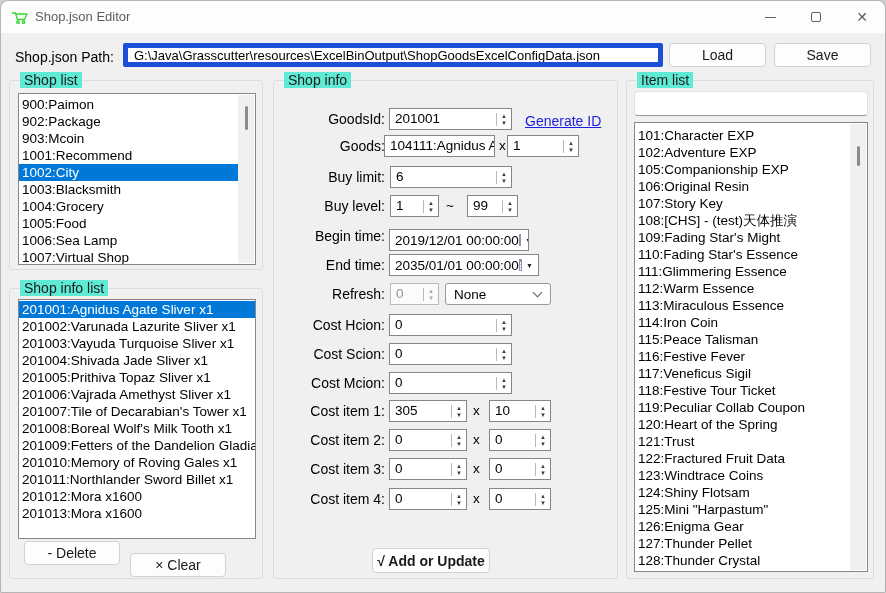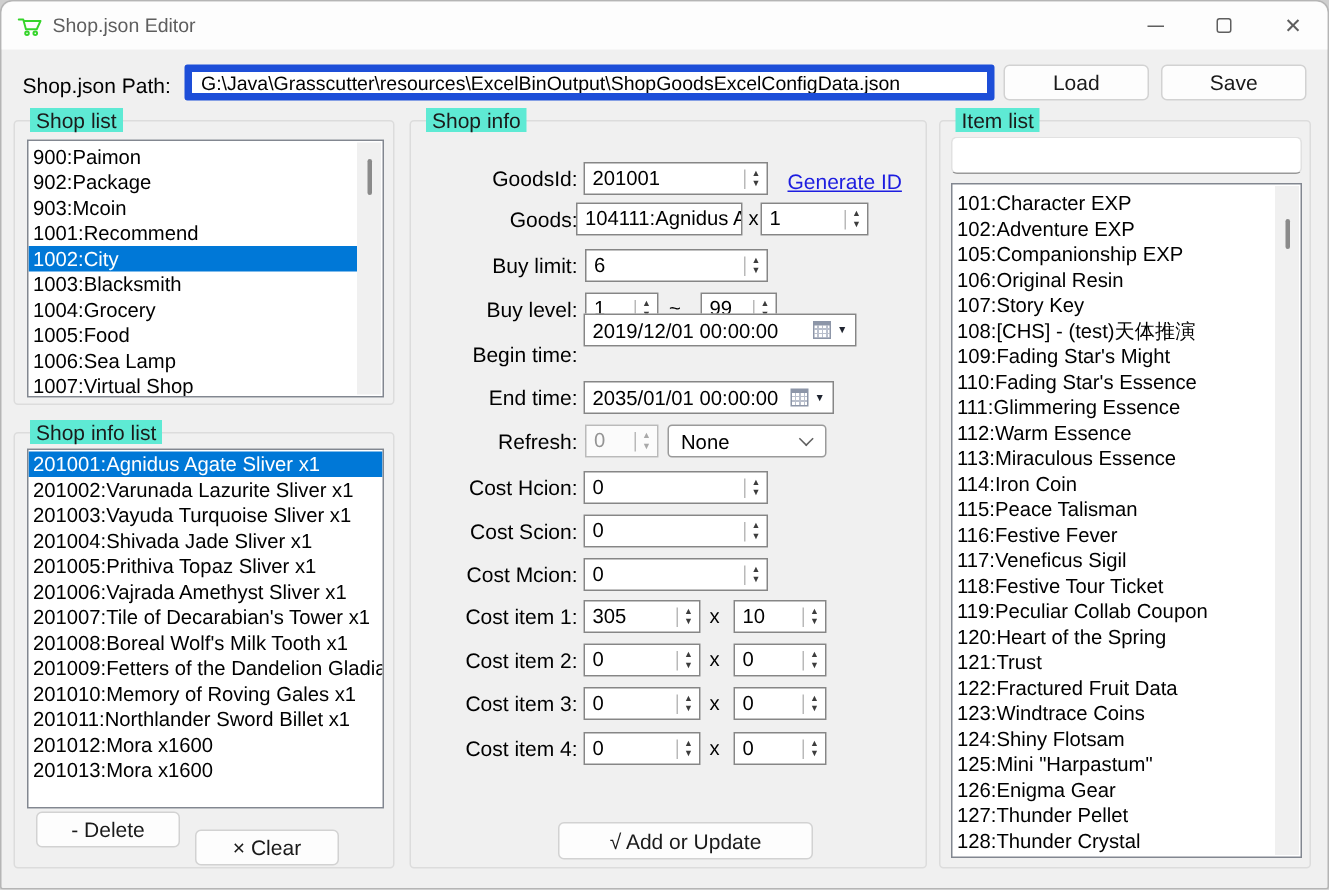--- a/index.html
+++ b/index.html
@@ -62,21 +62,21 @@
   .dtp .val { flex:1; font-size:13.5px; padding-left:5px; white-space:nowrap; }
   .cal-icon { width:12px; height:12px; border:1px solid #8d96a8; border-top:3px solid #8d96a8; margin-right:4px;
     background: repeating-linear-gradient(to right, transparent 0 2px, #b9bfcc 2px 3px),
                 repeating-linear-gradient(to bottom, transparent 0 2px, #b9bfcc 2px 3px); }
   .dd-arrow { font-size:7px; color:#1f2430; margin-right:5px; }
   .combo { border-radius:3px; border-color:#9a9a9a; align-items:center; }
   .combo .val { flex:1; font-size:13.5px; padding-left:8px; }
   .chevron { width:7px; height:7px; border-right:1.4px solid #5f5f5f; border-bottom:1.4px solid #5f5f5f; transform:rotate(45deg); margin:-3px 9px 0 0; }
   .xglyph, .tilde { position:absolute; font-size:13.5px; line-height:22px; color:#000; }
   #generate-id { position:absolute; left:251px; top:29px; font-size:14px; line-height:22px; color:#1d1de0; text-decoration:underline; cursor:pointer; }
-  #add-update-btn { left:98px; top:467px; width:170px; height:25px; }
+  #add-update-btn { left:98px; top:467px; width:118px; height:25px;font-weight:bold; }
   
   #item-search { position:absolute; left:7px; top:10px; width:234px; height:25px; background:#fff; border:1px solid #e1e1e1; border-bottom:1px solid #999; border-radius:4px; font-family:"Liberation Sans",sans-serif; font-size:13px; padding:0 6px; }
 </style>
 </head>
 <body>
 
 <div id="window">
 
   <div id="titlebar">
     <svg id="app-icon" viewBox="0 0 18 18" fill="none" stroke="#35d42a" stroke-width="1.3" stroke-linejoin="round" stroke-linecap="round">
@@ -195,27 +195,27 @@
     </div>
     <span class="tilde" style="left:172px; top:114px;">~</span>
     <div class="spin" style="left:193px; top:114px; width:51px;">
       <span class="val">99</span>
       <span class="btns">
           <span>▲</span>
           <span>▼</span>
         </span>
     </div>
 
-    <div class="dtp" style="left:115px; top:128px; width:182px;">
+    <div class="dtp" style="left:115px; top:148px; width:140px;">
       <span class="val">2019/12/01 00:00:00</span>
       <span class="cal-icon"></span>
       <span class="dd-arrow">▼</span>
     </div>
 
-    <div class="dtp" style="left:115px; top:173px; width:167px;">
+    <div class="dtp" style="left:115px; top:173px; width:150px;">
       <span class="val">2035/01/01 00:00:00</span>
       <span class="cal-icon"></span>
       <span class="dd-arrow">▼</span>
     </div>
 
     <div class="spin disabled" style="left:116px; top:202px; width:49px;">
       <span class="val">0</span>
       <span class="btns">
           <span>▲</span>
           <span>▼</span>

